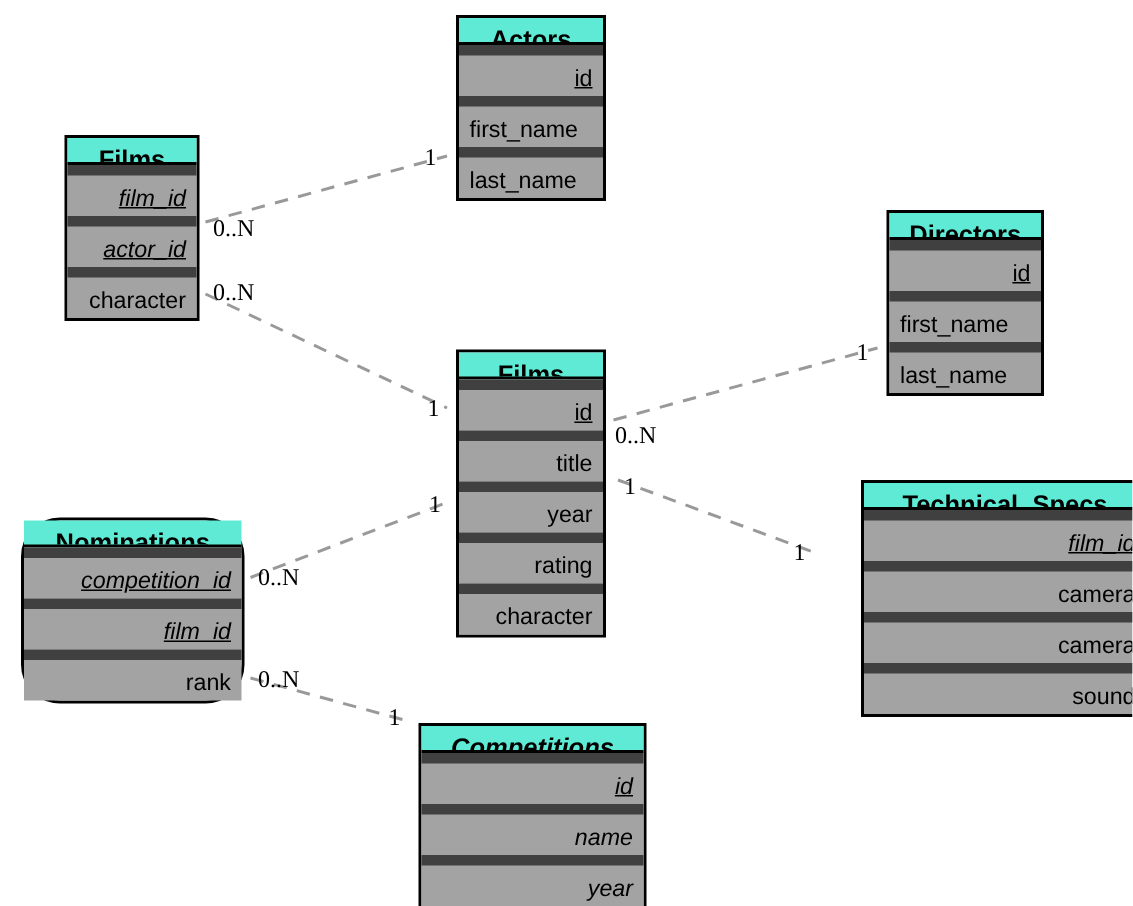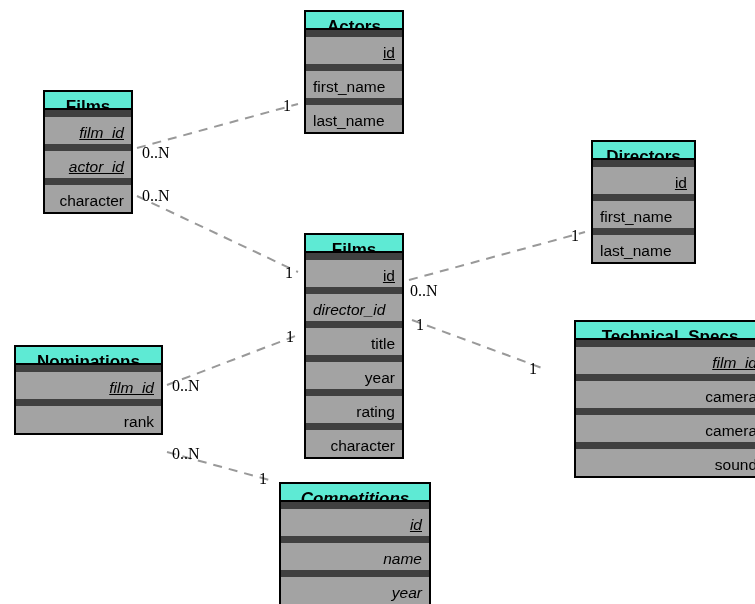--- a/index.html
+++ b/index.html
@@ -101,34 +101,34 @@
       </div>
       <div class="entity" style="left: 304px; top: 10px; width: 100px;">
         <div class="entity-title">Actors</div>
         <div class="attr a-pk">id</div>
         <div class="attr  a-left">first_name</div>
         <div class="attr  a-left">last_name</div>
       </div>
       <div class="entity" style="left: 304px; top: 185px; width: 100px; margin-top: 48px;">
         <div class="entity-title">Films</div>
         <div class="attr a-pk">id</div>
-        <div class="attr a-it a-left">director_id</div>
         <div class="attr ">title</div>
         <div class="attr ">year</div>
         <div class="attr ">rating</div>
         <div class="attr ">character</div>
       </div>
       <div class="entity" style="left: 591px; top: 140px; width: 105px;">
         <div class="entity-title">Directors</div>
         <div class="attr a-pk">id</div>
         <div class="attr  a-left">first_name</div>
         <div class="attr  a-left">last_name</div>
       </div>
-      <div class="entity" style="left: 14px; top: 345px; width: 149px;">
+      <div class="entity" style="left: 14px; top: 345px; width: 149px; border-radius: 26px;">
         <div class="entity-title">Nominations</div>
+        <div class="attr a-fk">competition_id</div>
         <div class="attr a-fk">film_id</div>
         <div class="attr ">rank</div>
       </div>
       <div class="entity" style="left: 279px; top: 482px; width: 152px; font-style: italic;">
         <div class="entity-title">Competitions</div>
         <div class="attr a-pk">id</div>
         <div class="attr ">name</div>
         <div class="attr ">year</div>
       </div>
       <div class="entity" style="left: 548px; top: 320px; width: 192px; margin-left: 26px;">

